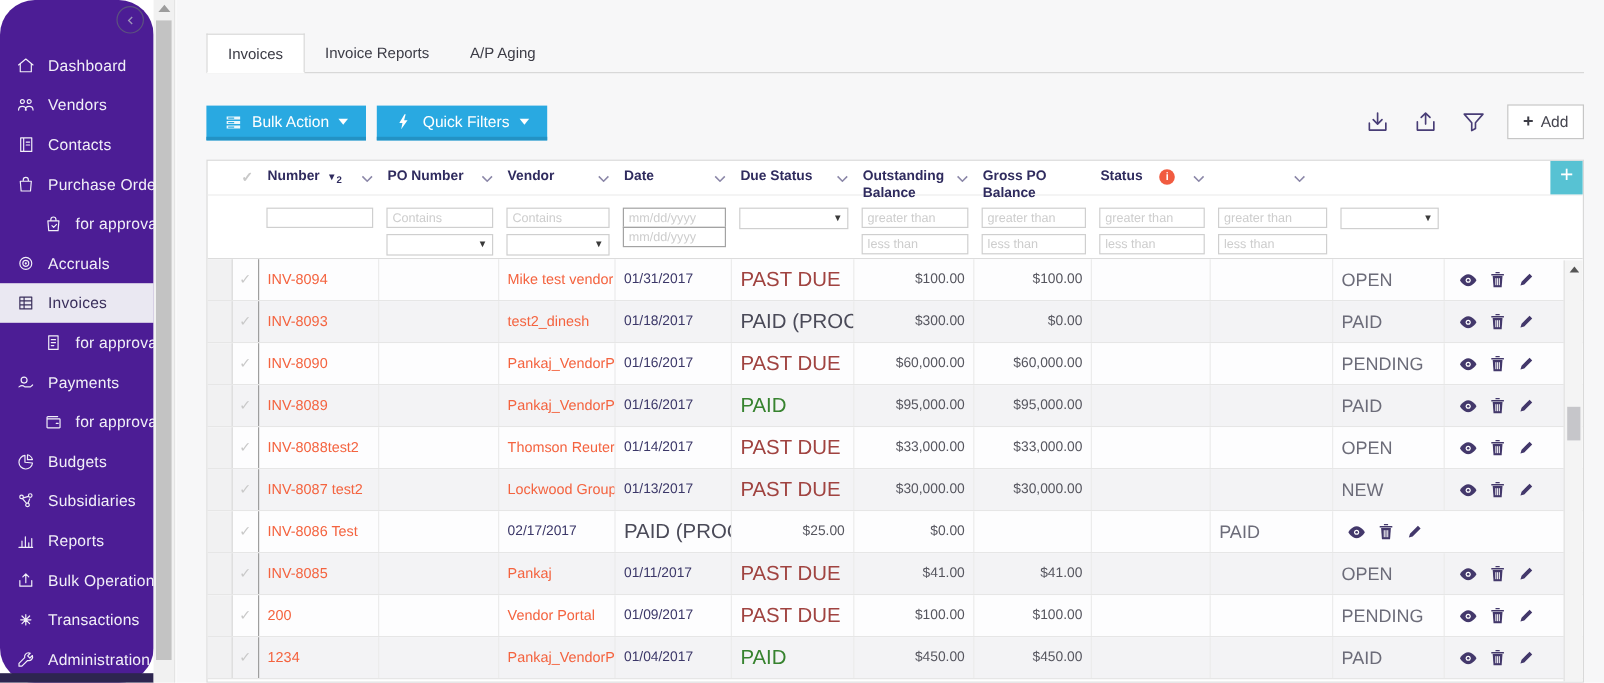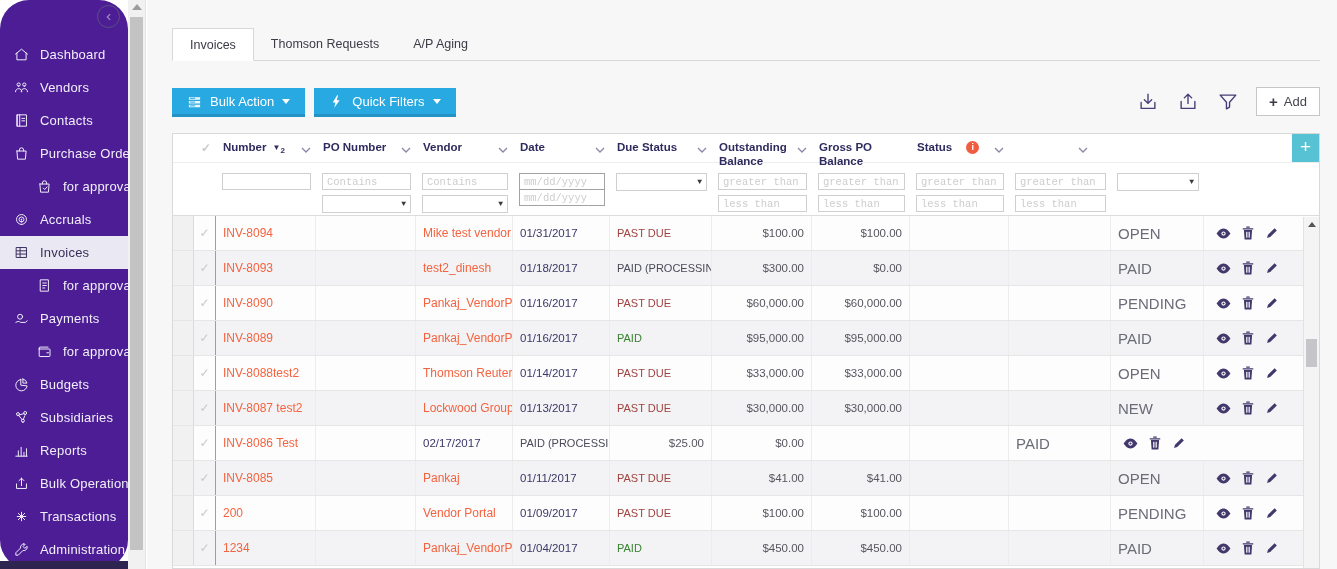--- a/index.html
+++ b/index.html
@@ -56,40 +56,40 @@
   .thead { height:29px; border-bottom:1px solid #ededed; }
   .th { display:flex; align-items:flex-start; padding:7px 5px 0 7px; font-size:11.5px; font-weight:bold;
     color:#2f2b5e; line-height:1.2; position:relative; }
   .th .chev { margin-left:auto; flex:0 0 auto; padding-top:2px; }
   .sort-badge { color:#2f2b5e; font-size:8px; margin-left:6px; padding-top:2px; }
   .sort-badge sub { font-size:8px; }
   .info-dot { width:13px; height:13px; border-radius:50%; background:#f15b40; color:#fff; font-size:9px; font-weight:bold;
     display:inline-flex; align-items:center; justify-content:center; margin-left:14px; font-style:normal; }
   .check-mark { color:#c9c9c9; font-size:12px; }
 
-  .tfilter { height:53px; border-bottom:1px solid #dcdcdc;font-family:Liberation Mono, monospace; }
+  .tfilter { height:53px; border-bottom:1px solid #dcdcdc; }
   .tf-cell { padding:10px 5px 0 6px; display:flex; flex-direction:column; gap:5px; }
   .tf-cell input { width:100%; height:17px; border:1px solid #cfcfcf; font-size:10.5px; padding:0 4px;
     font-family:inherit; color:#444; background:#fff; }
   .tf-cell input::placeholder { color:#cdcdcd; }
   .tf-cell input.date { border-color:#a3a3a3; }
   .tf-cell .stack { display:flex; flex-direction:column; }
   .tf-cell .stack input + input { margin-top:-1px; }
   .fake-select { height:18px; border:1px solid #cfcfcf; background:#fff; position:relative; cursor:pointer; }
   .fake-select::after { content:"▼"; position:absolute; right:4px; top:3px; font-size:8px; color:#3a3a3a; }
 
   .tbody .grid-row { height:35px; border-bottom:1px solid #e6e6e6; background:#fdfdfe; }
   .tbody .grid-row:nth-child(even) { background:#f3f3f5; }
   .td { display:flex; align-items:center; padding:0 7px; font-size:11.5px; border-right:1px solid #ececec;
     overflow:hidden; white-space:nowrap; }
   .td.gutter { background:#f1f1f2; border-right:1px solid #dadada; }
   .td.checkcol { justify-content:center; border-right:1px solid #9e9e9e; color:#c9c9c9; font-size:12px; }
   .td.c-number, .td.c-vendor { color:#f4633f; font-size:12px; }
   .td.c-date { color:#3b3768; }
-  .td.c-due { font-size:11px; }
+  .td.c-due { font-size:17px; }
   .td.c-due.due-red { color:#a04340; }
   .td.c-due.due-green { color:#37832f; }
   .td.c-due.due-dark { color:#4a4a58; }
   .td.c-amount, .td.c-outstanding { justify-content:flex-end; color:#55555e; }
   .td.c-status { color:#6c6c79; font-size:15px; }
   .td.c-actions { gap:11px; padding-left:12px; color:#43386b; border-right:none; }
   .td.c-actions .act { cursor:pointer; display:flex; align-items:center; }
 
   .table-scrollbar { position:absolute; right:0; top:83px; bottom:0; width:16px; background:#f4f4f4; border-left:1px solid #e2e2e2; z-index:1; }
   .table-scrollbar .arrow-up { position:absolute; top:5px; left:4px; width:0; height:0;
@@ -255,21 +255,21 @@
 
 <div class="page-scrollbar">
   <div class="arrow-up"></div>
   <div class="thumb"></div>
 </div>
 
 <div class="main">
 
   <div class="tabs">
     <div class="tab active">Invoices</div>
-    <div class="tab">Thomson Requests</div>
+    <div class="tab">Invoice Reports</div>
     <div class="tab">A/P Aging</div>
   </div>
 
   <div class="toolbar-left">
     <button class="btn-blue">
       <svg viewBox="0 0 24 24">
           <path d="M3 5h18v4H3zM3 11h18v4H3zM3 17h18v4H3z" fill="#fff" stroke="none" opacity=".9"></path>
           <path d="M5 7h8M5 13h8M5 19h8" stroke="#29a9e1" stroke-width="1.6"></path>
         </svg>
       <span>Bulk Action</span>

